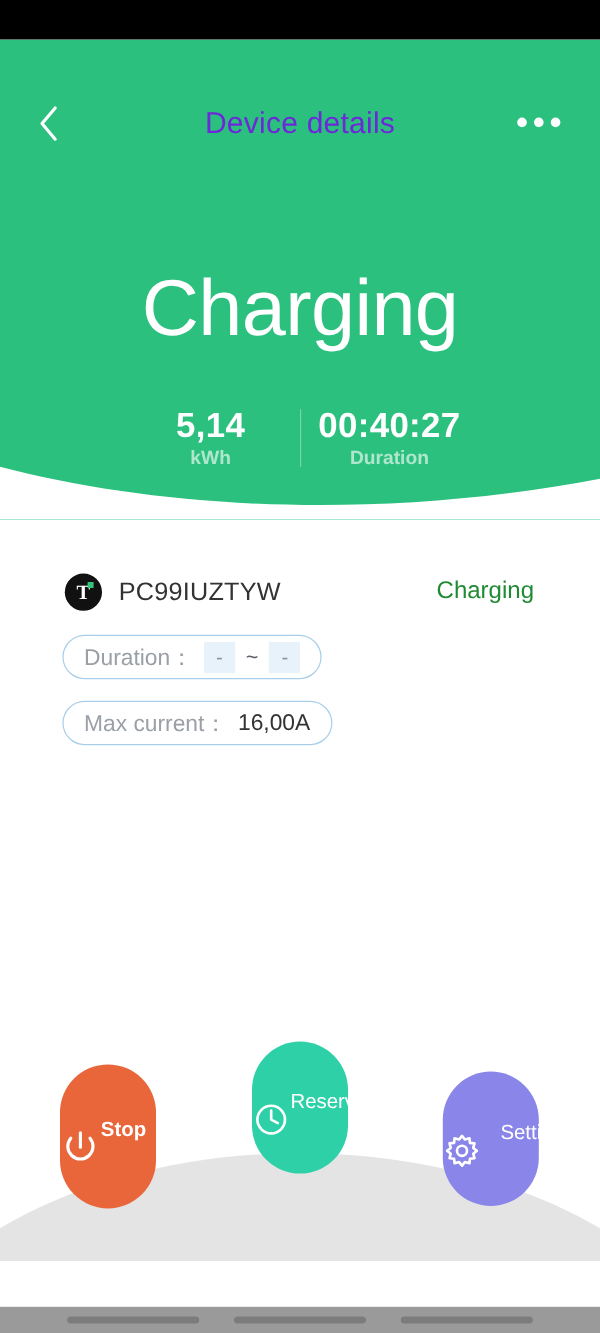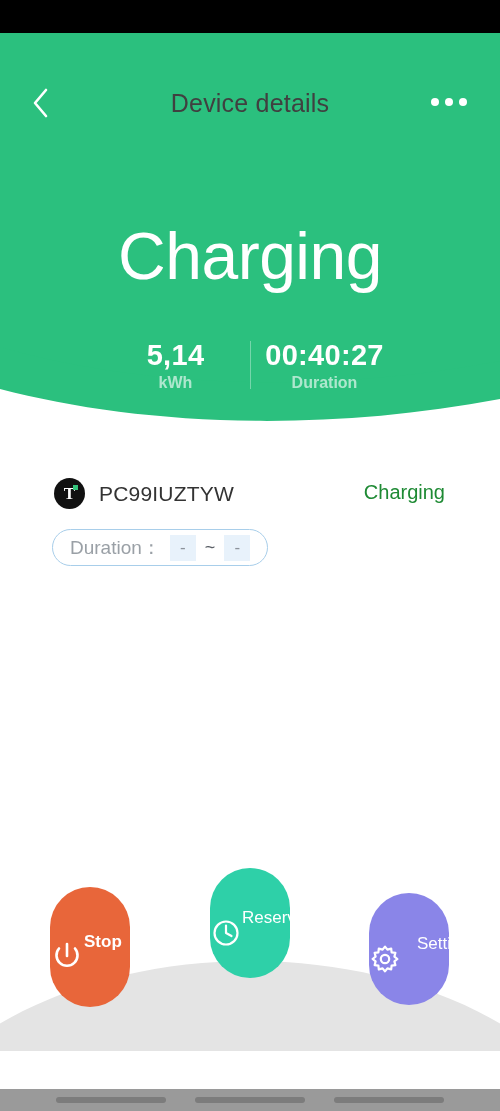--- a/index.html
+++ b/index.html
@@ -30,21 +30,21 @@
 
   .appbar {
     position:absolute; top:0; left:0; width:500px; height:80px;
   }
   .back-btn {
     position:absolute; left:20px; top:50px; width:40px; height:40px;
     display:flex; align-items:center; justify-content:center;
   }
   .appbar-title {
     position:absolute; top:56px; left:0; width:500px;
-    text-align:center; color:#404040;
+    text-align:center; color:#6d28d9;
     font-size:25px; letter-spacing:.2px;
   }
   .more-btn {
     position:absolute; right:28px; top:52px;
     width:46px; height:34px;
     display:flex; align-items:center; justify-content:center; gap:6px;
   }
   .more-btn i {
     width:8px; height:8px; border-radius:50%; background:#ffffff; display:block;
   }
@@ -208,20 +208,24 @@
     <div class="dev-status">Charging</div>
   </div>
 
   <div class="pill pill-duration">
     <span class="k">Duration：</span>
     <span class="chip">-</span>
     <span class="tilde">~</span>
     <span class="chip">-</span>
   </div>
 
+  <div class="pill pill-current">
+    <span class="k">Max current：</span>
+    <span class="v">16,00A</span>
+  </div>
 
   <svg class="dome" viewBox="0 0 500 160" preserveAspectRatio="none">
     <path d="M-40,160 C110,40 390,40 540,160 Z" fill="#E4E4E4"></path>
   </svg>
 
   <div class="actions">
 
     <div class="abtn abtn-stop">
       <span class="ico">
         <svg width="34" height="34" viewBox="0 0 34 34">

